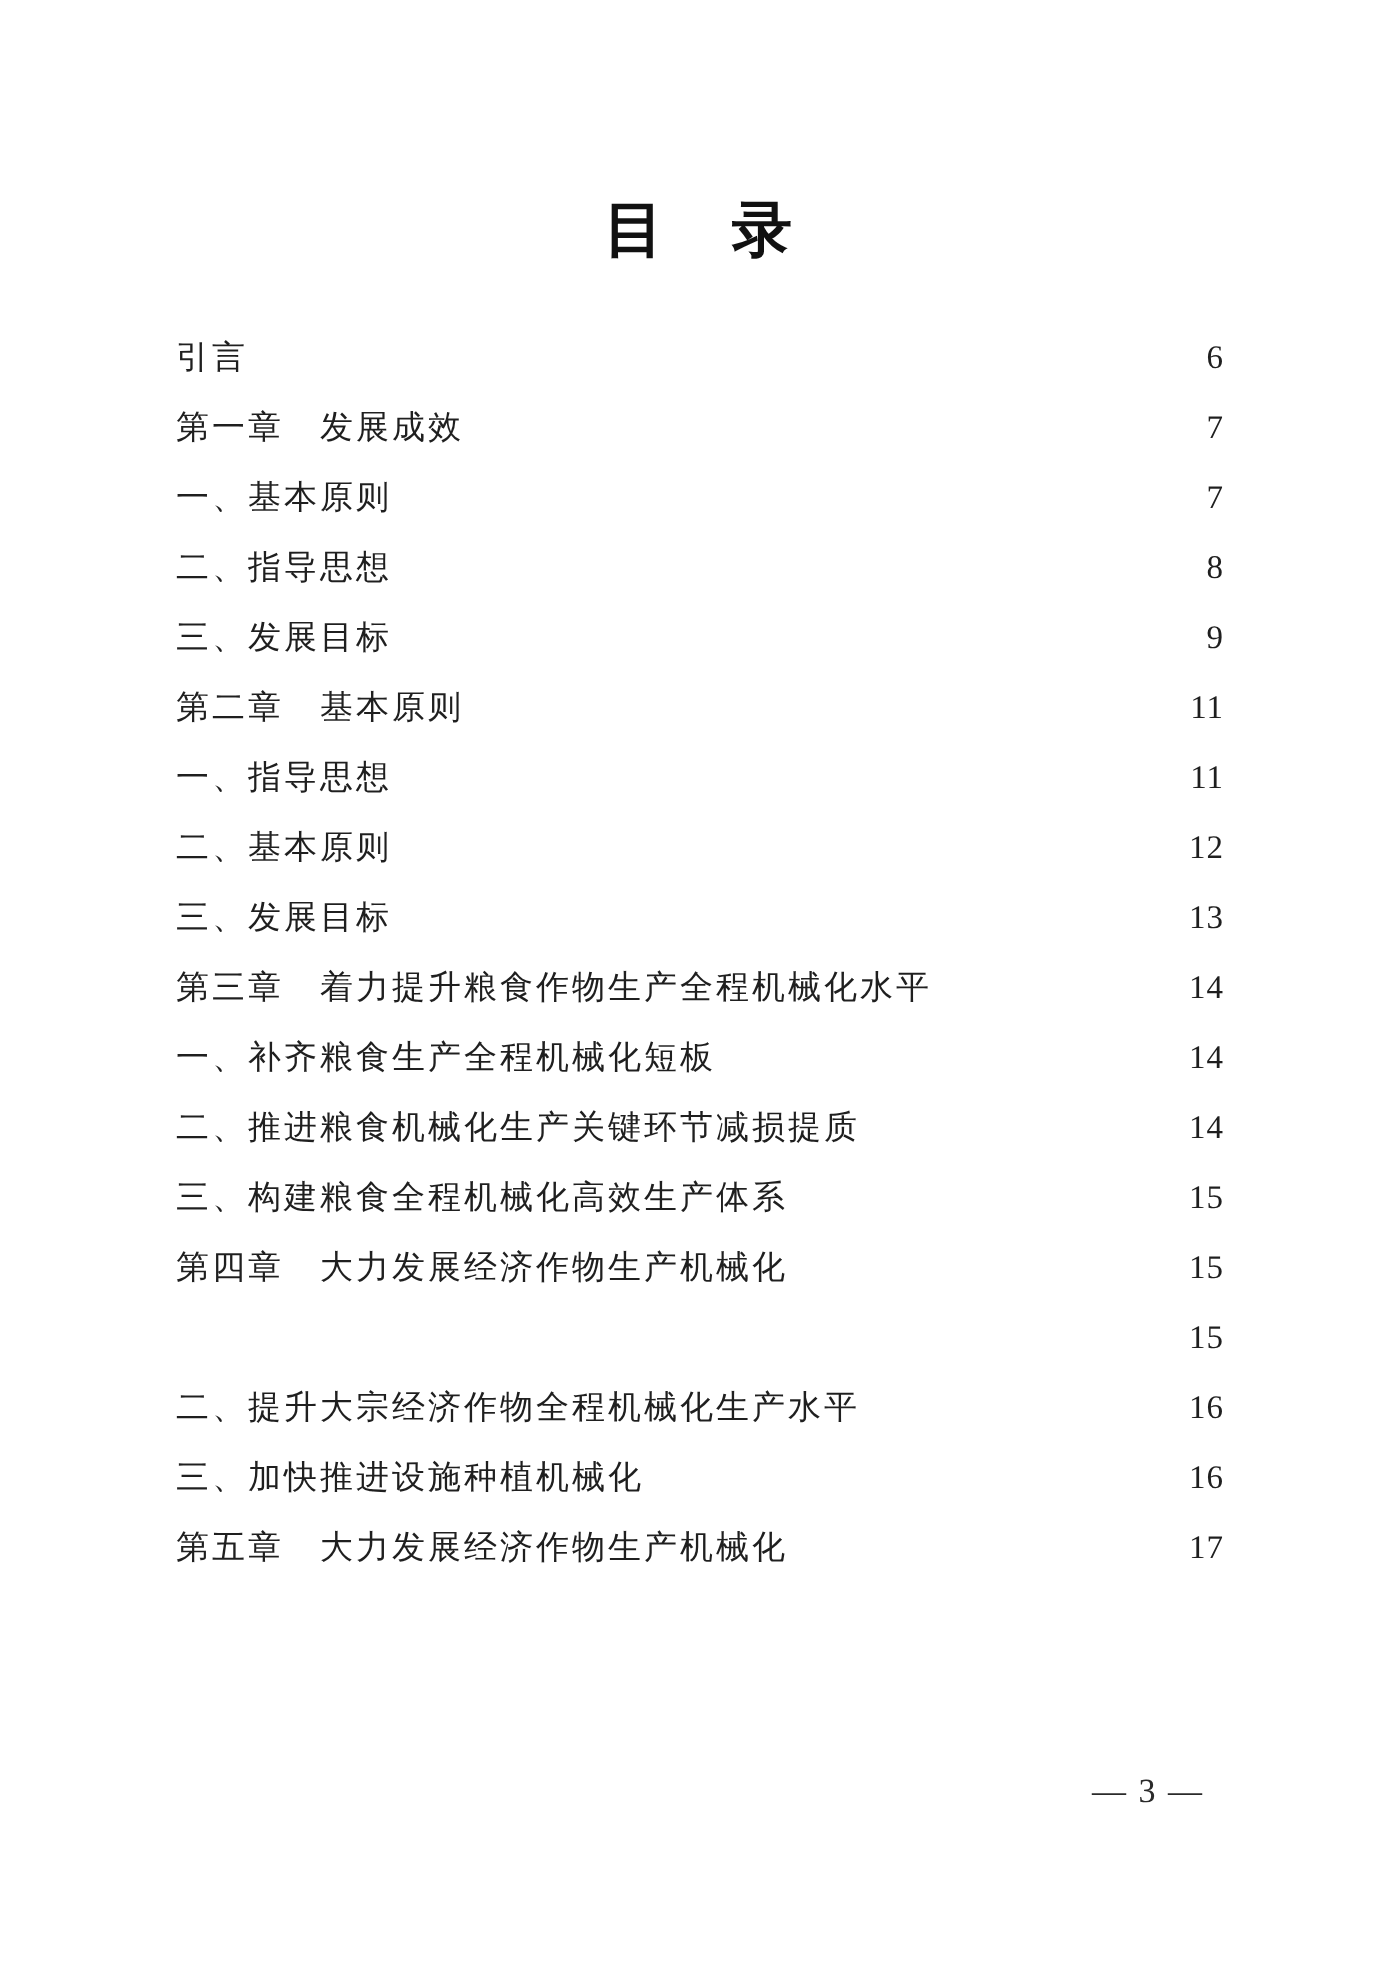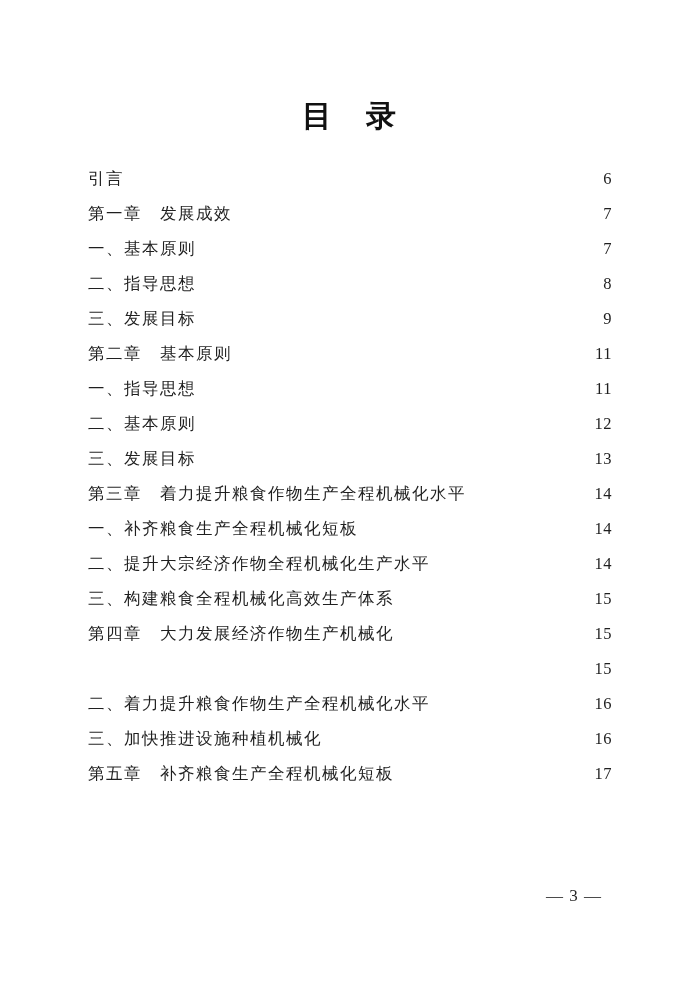--- a/index.html
+++ b/index.html
@@ -135,21 +135,21 @@
     <span class="toc-page">14</span>
   </div>
 
   <div class="toc-row level-section">
     <span class="toc-label">一、补齐粮食生产全程机械化短板</span>
     <span class="toc-leader"></span>
     <span class="toc-page">14</span>
   </div>
 
   <div class="toc-row level-section">
-    <span class="toc-label">二、提升大宗经济作物全程机械化生产水平</span>
+    <span class="toc-label">二、推进粮食机械化生产关键环节减损提质</span>
     <span class="toc-leader"></span>
     <span class="toc-page">14</span>
   </div>
 
   <div class="toc-row level-section">
     <span class="toc-label">三、构建粮食全程机械化高效生产体系</span>
     <span class="toc-leader"></span>
     <span class="toc-page">15</span>
   </div>
 
@@ -158,33 +158,33 @@
     <span class="toc-leader"></span>
     <span class="toc-page">15</span>
   </div>
 
   <div class="toc-row level-section">
     <span class="toc-leader"></span>
     <span class="toc-page">15</span>
   </div>
 
   <div class="toc-row level-section">
-    <span class="toc-label">二、着力提升粮食作物生产全程机械化水平</span>
+    <span class="toc-label">二、提升大宗经济作物全程机械化生产水平</span>
     <span class="toc-leader"></span>
     <span class="toc-page">16</span>
   </div>
 
   <div class="toc-row level-section">
     <span class="toc-label">三、加快推进设施种植机械化</span>
     <span class="toc-leader"></span>
     <span class="toc-page">16</span>
   </div>
 
   <div class="toc-row level-chapter">
-    <span class="toc-label">第五章　补齐粮食生产全程机械化短板</span>
+    <span class="toc-label">第五章　大力发展经济作物生产机械化</span>
     <span class="toc-leader"></span>
     <span class="toc-page">17</span>
   </div>
 </div>
 
   <div class="page-footer">— 3 —</div>
 
 </div>
 
 </body></html>

